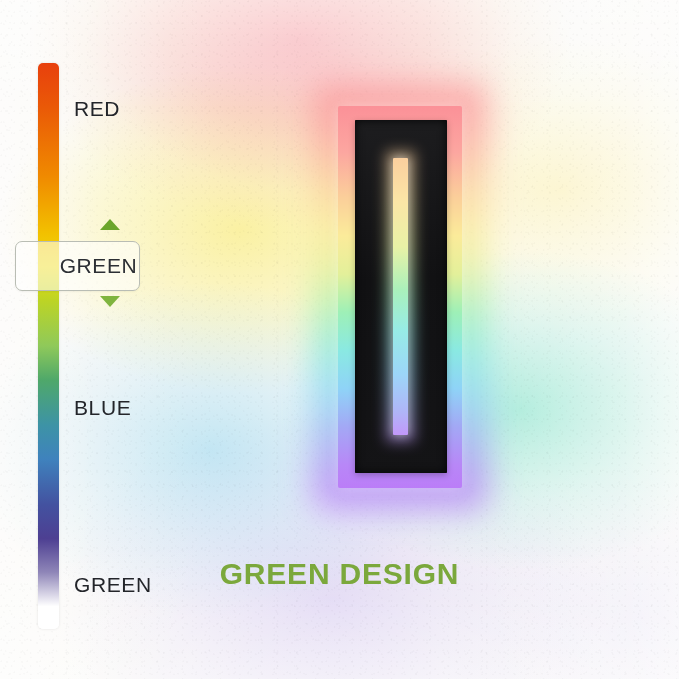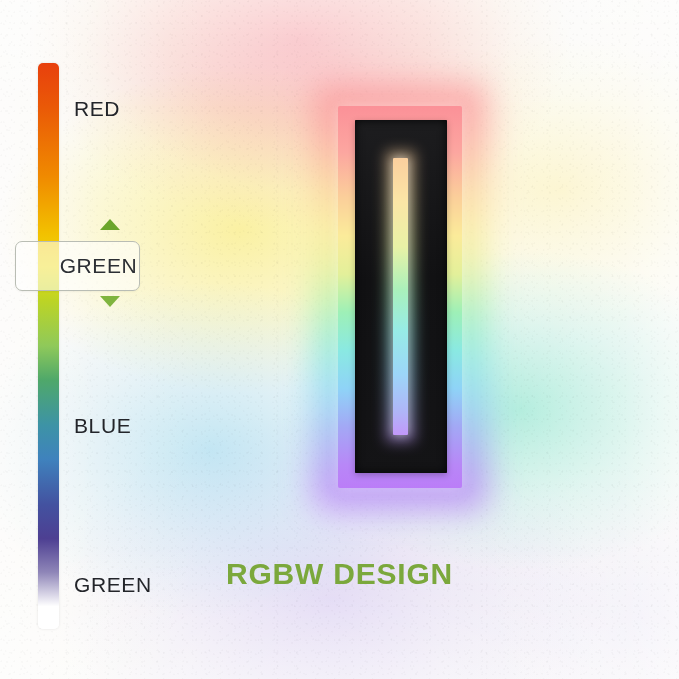--- a/index.html
+++ b/index.html
@@ -116,21 +116,21 @@
 
   .slider-label {
     position: absolute;
     left: 74px;
     font-size: 21px;
     letter-spacing: 0.6px;
     color: #23252a;
     white-space: nowrap;
   }
   .lbl-red   { top: 97px; }
-  .lbl-blue  { top: 414px; }
+  .lbl-blue  { top: 396px; }
   .lbl-white { top: 573px; }
 
   
   .value-chip {
     position: absolute;
     left: 15px;
     top: 241px;
     width: 125px;
     height: 50px;
     border: 1px solid #b9bdb4;
@@ -277,16 +277,16 @@
   <div class="arrow arrow-down" id="arrowDown" style="border-top-color: rgb(127, 180, 62);"></div>
 
   <div class="lamp">
     <div class="lamp-halo" id="lampHalo" style="background: linear-gradient(rgb(251, 145, 152) 0%, rgb(252, 166, 160) 12%, rgb(251, 207, 154) 24%, rgb(251, 235, 154) 34%, rgb(227, 240, 154) 44%, rgb(158, 240, 183) 54%, rgb(138, 233, 226) 64%, rgb(143, 211, 247) 74%, rgb(163, 168, 245) 84%, rgb(184, 135, 247) 94%, rgb(187, 125, 248) 100%);"></div>
     <div class="lamp-frame" id="lampFrame" style="background: linear-gradient(rgb(251, 145, 152) 0%, rgb(252, 166, 160) 12%, rgb(251, 207, 154) 24%, rgb(251, 235, 154) 34%, rgb(227, 240, 154) 44%, rgb(158, 240, 183) 54%, rgb(138, 233, 226) 64%, rgb(143, 211, 247) 74%, rgb(163, 168, 245) 84%, rgb(184, 135, 247) 94%, rgb(187, 125, 248) 100%);"></div>
     <div class="lamp-body"></div>
     <div class="lamp-strip-glow" id="stripGlow" style="background: linear-gradient(rgb(251, 207, 158) 0%, rgb(251, 230, 166) 16%, rgb(233, 242, 166) 32%, rgb(169, 240, 188) 48%, rgb(151, 236, 229) 62%, rgb(156, 214, 248) 78%, rgb(176, 180, 248) 92%, rgb(194, 152, 250) 100%);"></div>
     <div class="lamp-strip" id="lampStrip" style="background: linear-gradient(rgb(251, 207, 158) 0%, rgb(251, 230, 166) 16%, rgb(233, 242, 166) 32%, rgb(169, 240, 188) 48%, rgb(151, 236, 229) 62%, rgb(156, 214, 248) 78%, rgb(176, 180, 248) 92%, rgb(194, 152, 250) 100%);"></div>
   </div>
 
-  <div class="headline" style="color: rgb(123, 168, 60);">RGBW DESIGN</div>
+  <div class="headline" style="color: rgb(123, 168, 60);">GREEN DESIGN</div>
 
 
 </div>
 
 </body></html>

